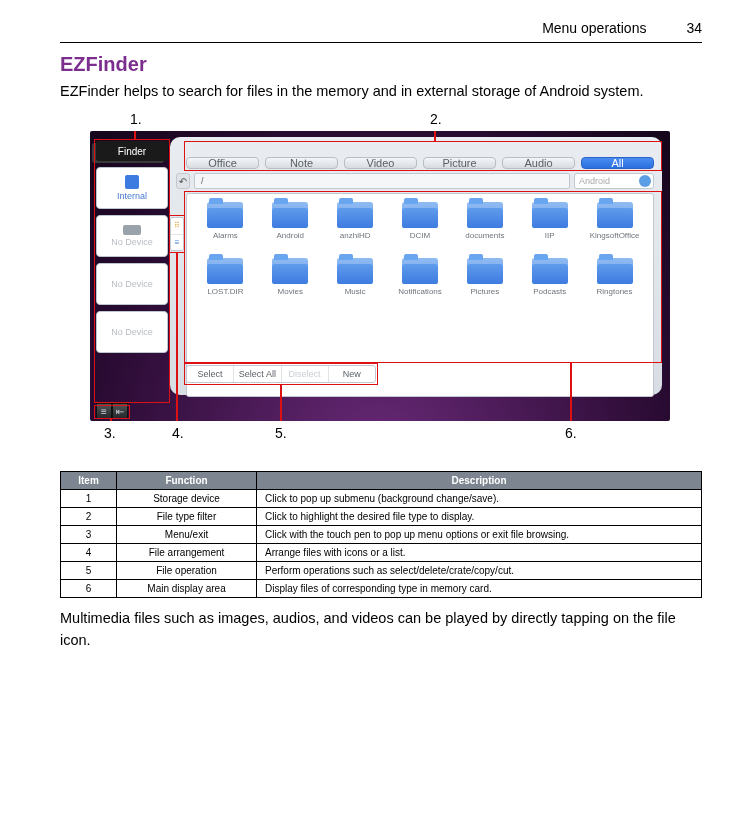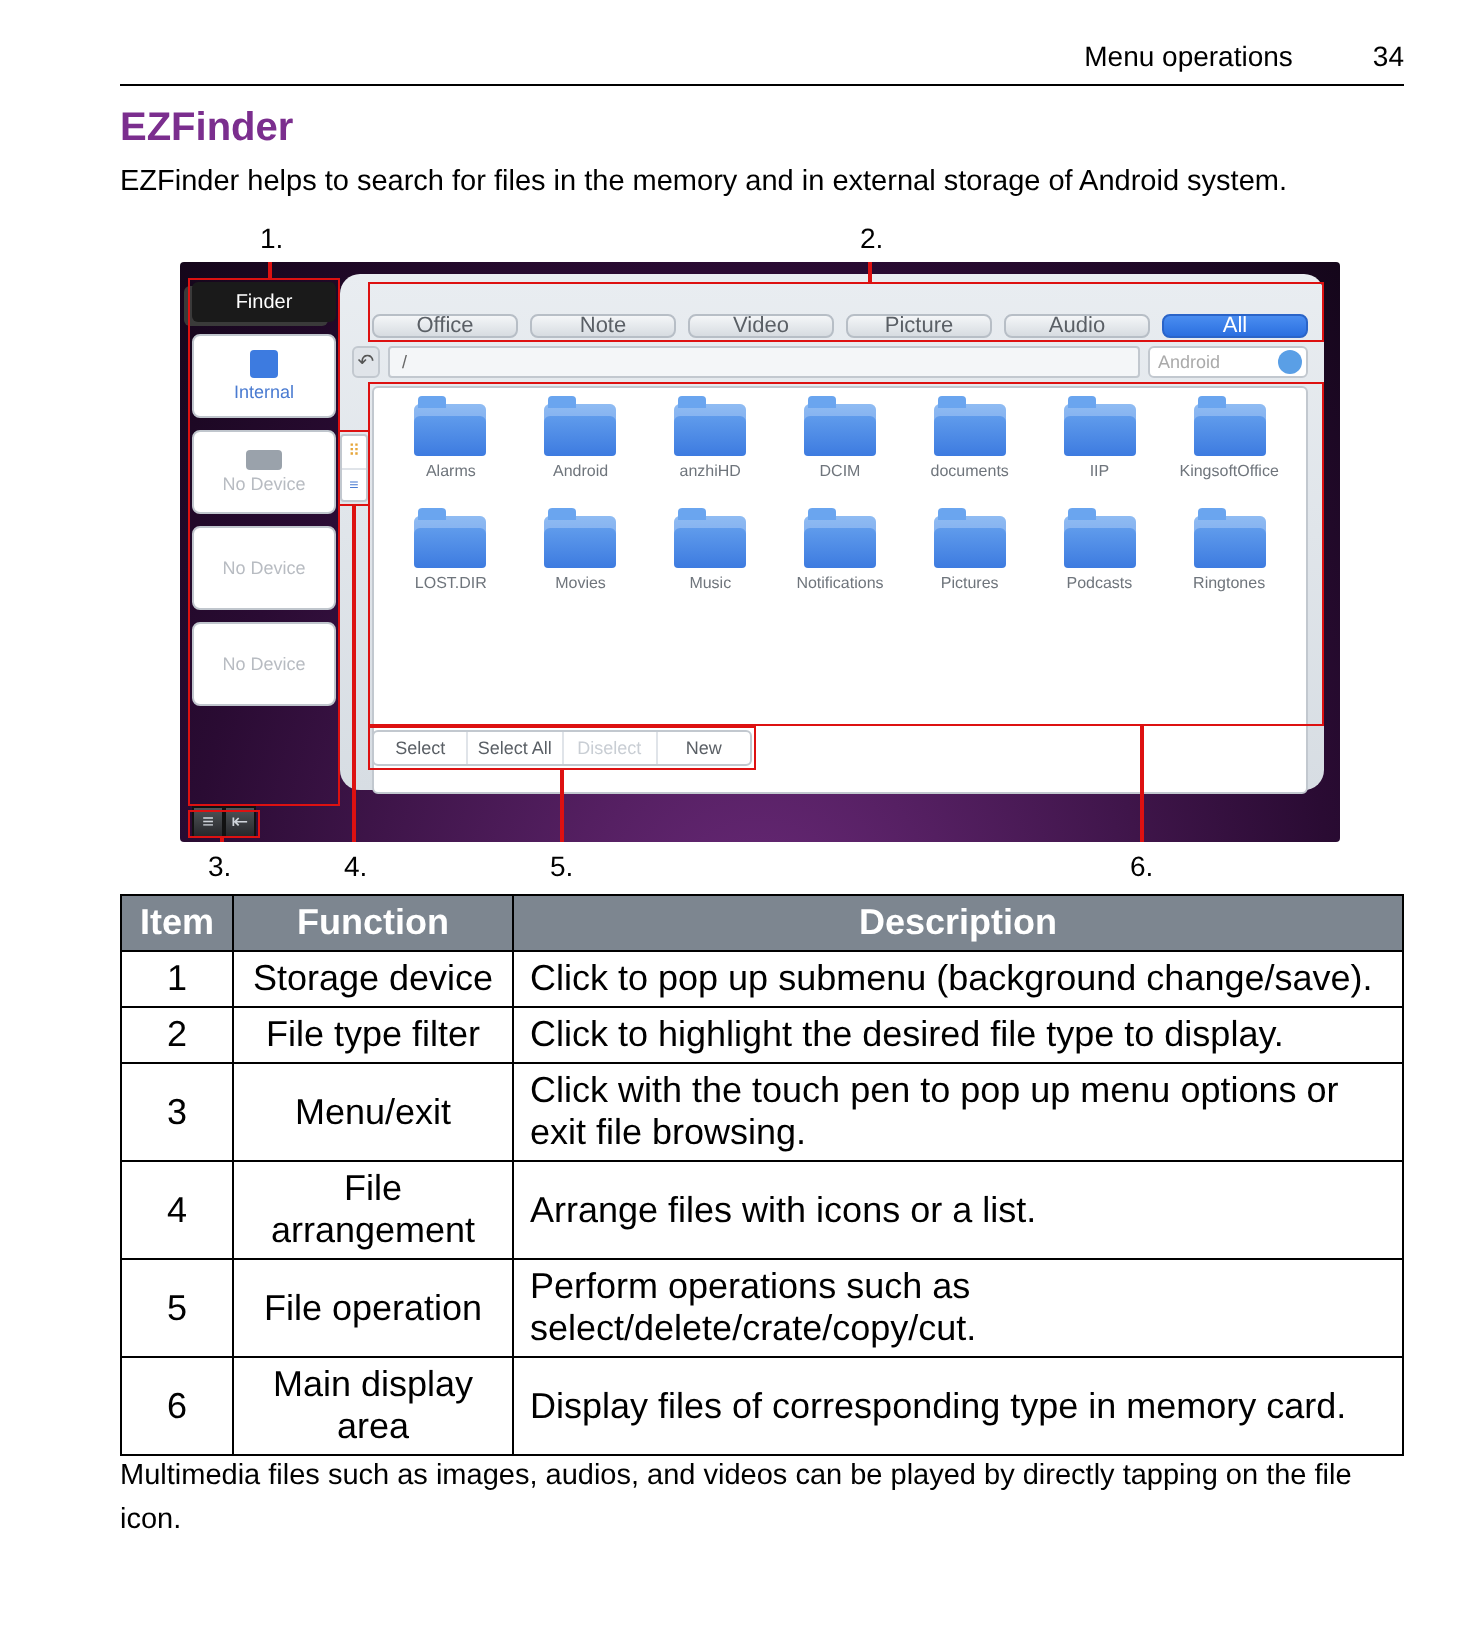--- a/index.html
+++ b/index.html
@@ -130,25 +130,25 @@
   }
   .ops div { flex:1; font-size:9px; color:#5a5f65; display:flex; align-items:center; justify-content:center; border-left:1px solid #e0e4e9;}
   .ops div:first-child{border-left:none;}
   .ops .dis{color:#c9ced4;}
 
   
   .box { position:absolute; border:1.5px solid #d11; pointer-events:none; }
   .line { position:absolute; background:#d11; pointer-events:none; }
 
   
-  table { width: 100%; border-collapse: collapse; margin-top: 0; font-size: 18px; }
+  table { width: 100%; border-collapse: collapse; margin-top: 24px; font-size: 10px; }
   th { background:#7d8690; color:#fff; font-weight:600; border:1px solid #000; padding:3px 6px; }
   td { border:1px solid #000; padding:3px 8px; }
   td.c, th.c { text-align:center; }
-  .outro { font-size:14.5px; line-height:1.5; }
+  .outro { margin-top:10px; font-size:14.5px; line-height:1.5; }
 </style>
 </head>
 <body>
 
 <div class="topbar">
   <span>Menu operations</span>
   <span>34</span>
 </div>
 
 <h2 class="title">EZFinder</h2>

